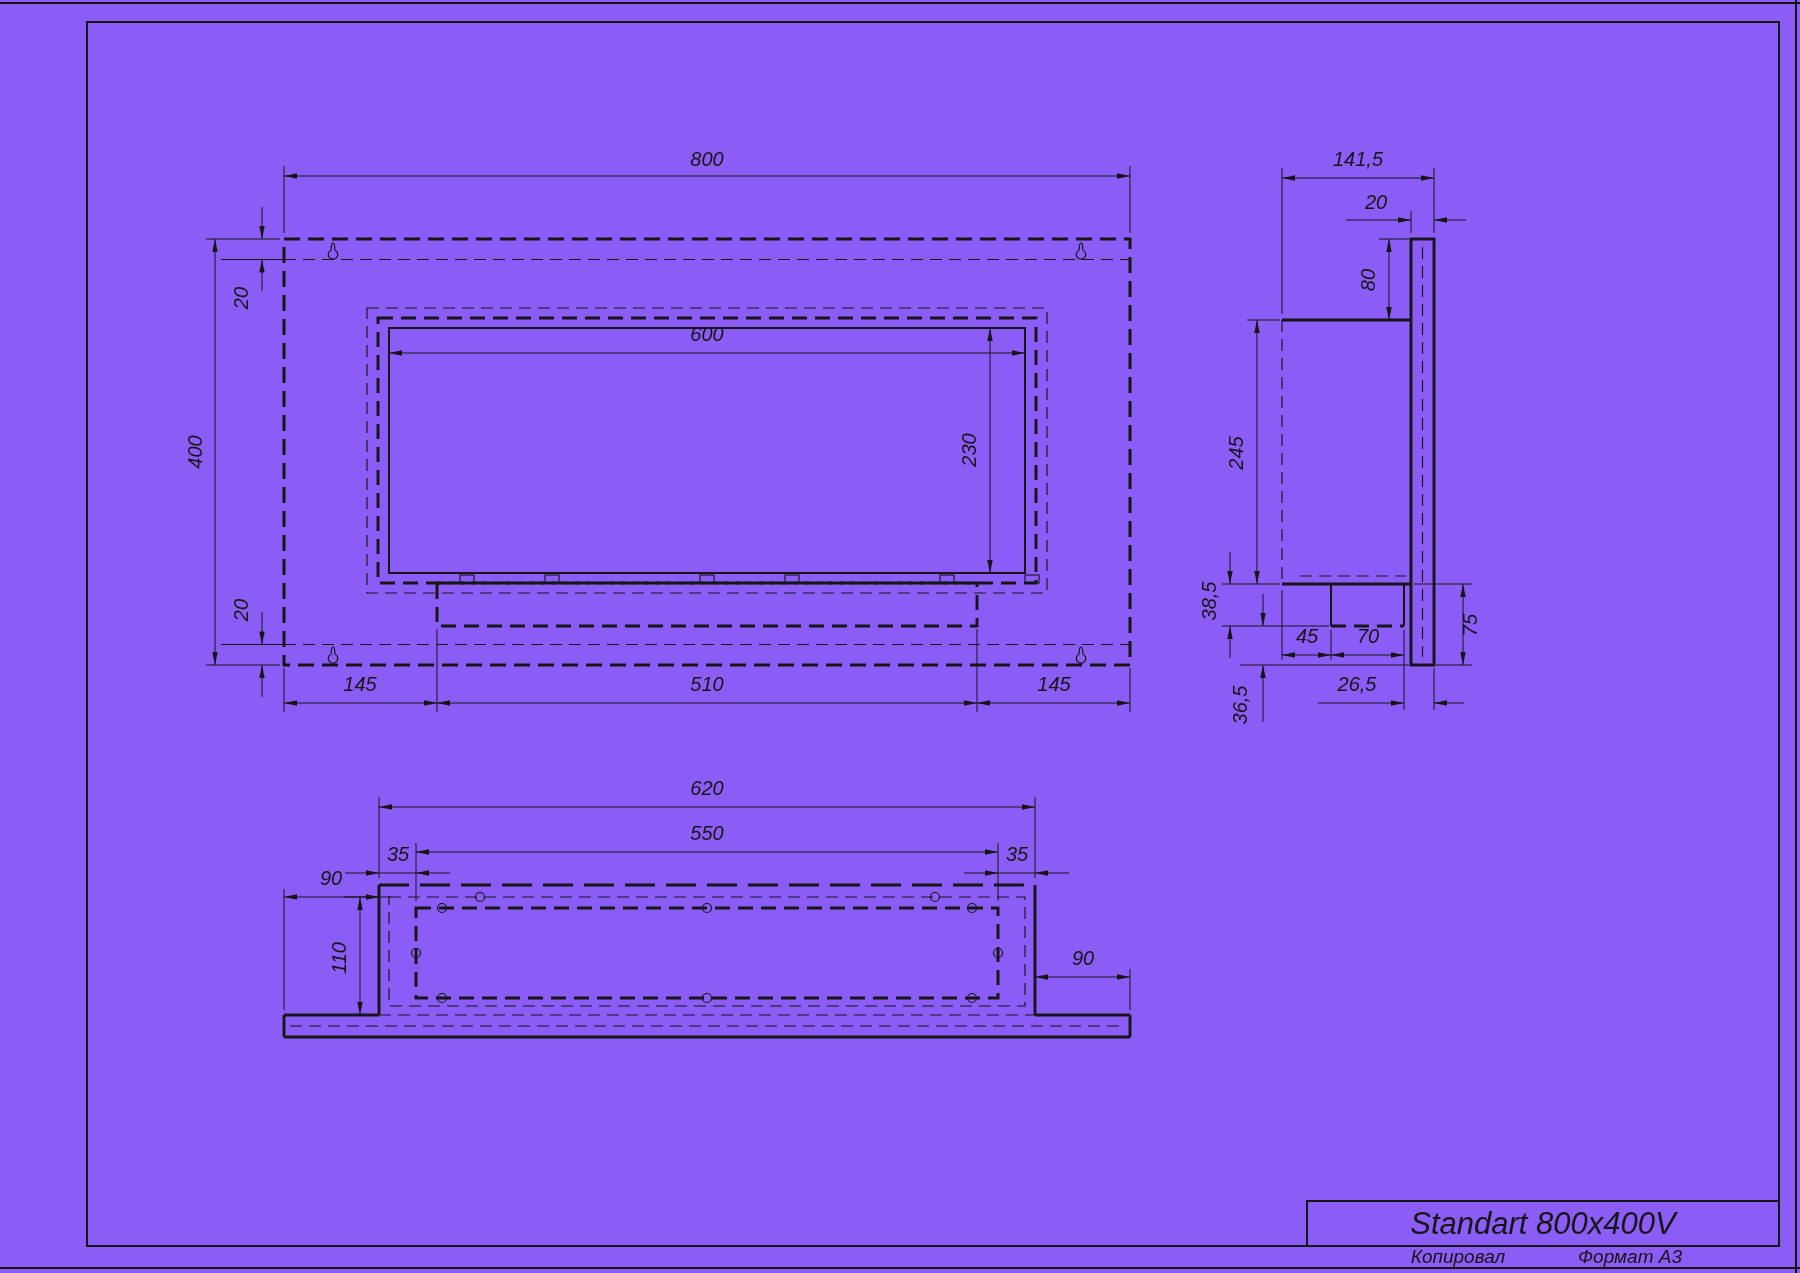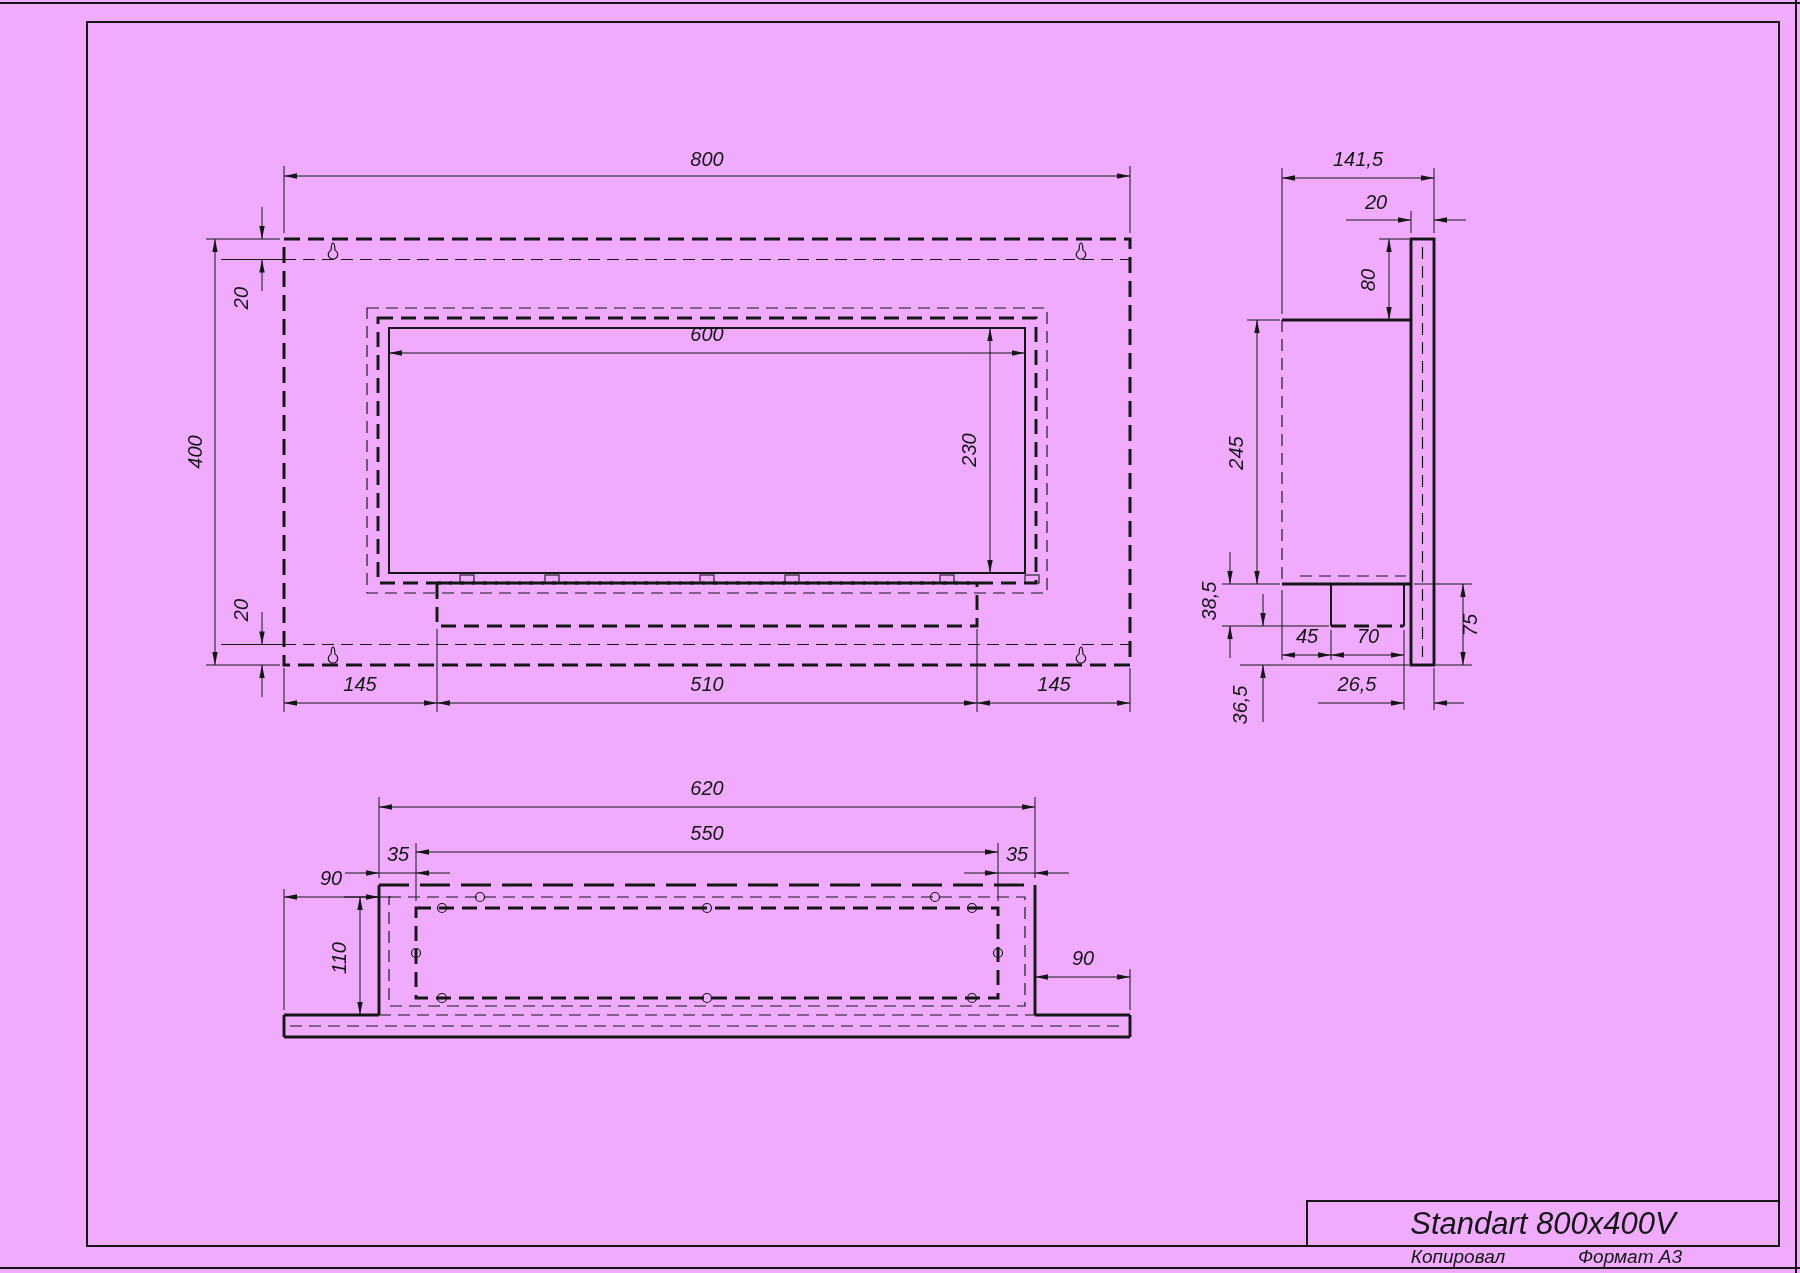--- a/index.html
+++ b/index.html
@@ -1,17 +1,17 @@
 <!DOCTYPE html>
 <html><head>
 <meta charset="utf-8">
 <style>
   html,body{margin:0;padding:0;background:#ffffff;}
   body{font-family:"Liberation Sans",sans-serif;}
-  .sheet{width:1800px;height:1273px;position:relative;background:#f0abfc;}
+  .sheet{width:1800px;height:1273px;position:relative;background:#8b5cf6;}
   svg{display:block;}
   
   .ln   {stroke:#161616;fill:none;stroke-width:1.1;}
   .ln2  {stroke:#161616;fill:none;stroke-width:2;}
   .ln3  {stroke:#161616;fill:none;stroke-width:2.9;}
   .dashF{stroke:#161616;fill:none;stroke-width:3;stroke-dasharray:16 8;}
   .dashT{stroke:#161616;fill:none;stroke-width:2.9;stroke-dasharray:15 8;}
   .dashL{stroke:#161616;fill:none;stroke-width:2.9;stroke-dasharray:30 11;}
   .dashH{stroke:#161616;fill:none;stroke-width:1.15;stroke-dasharray:12 7;}
   .dim  {stroke:#161616;fill:none;stroke-width:1;}

